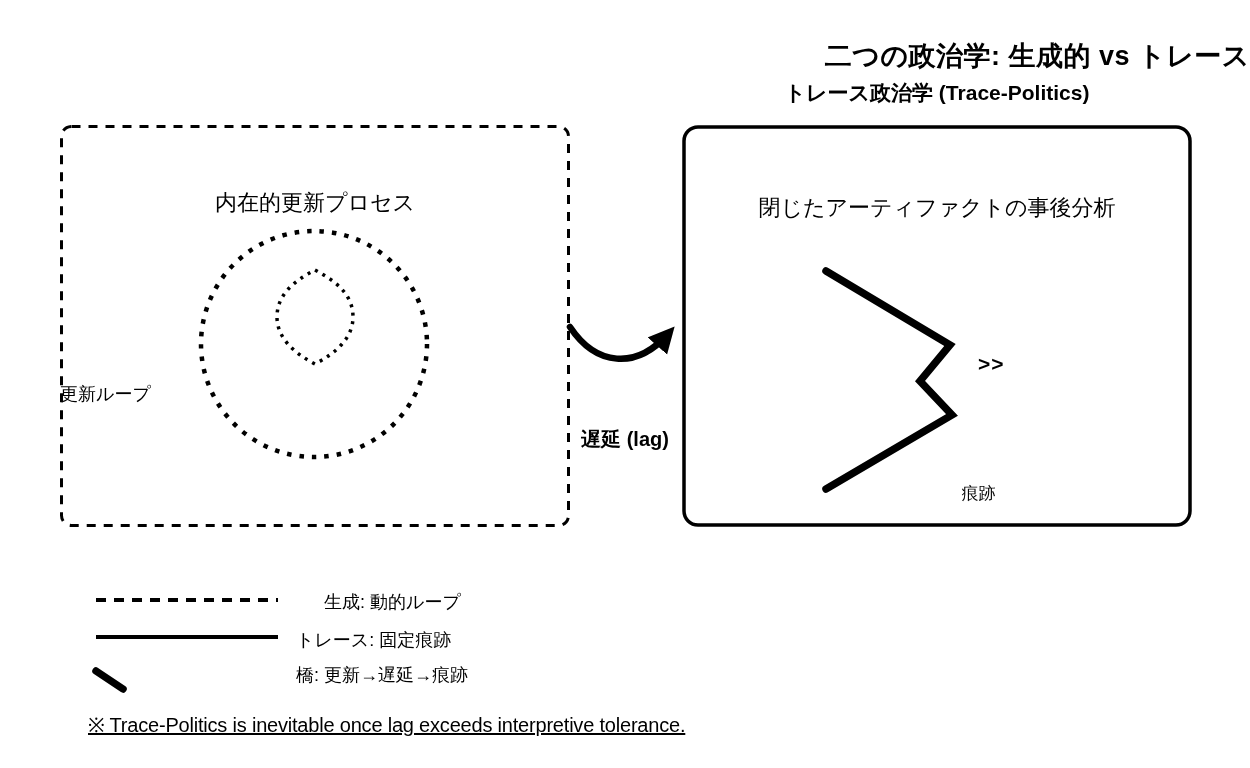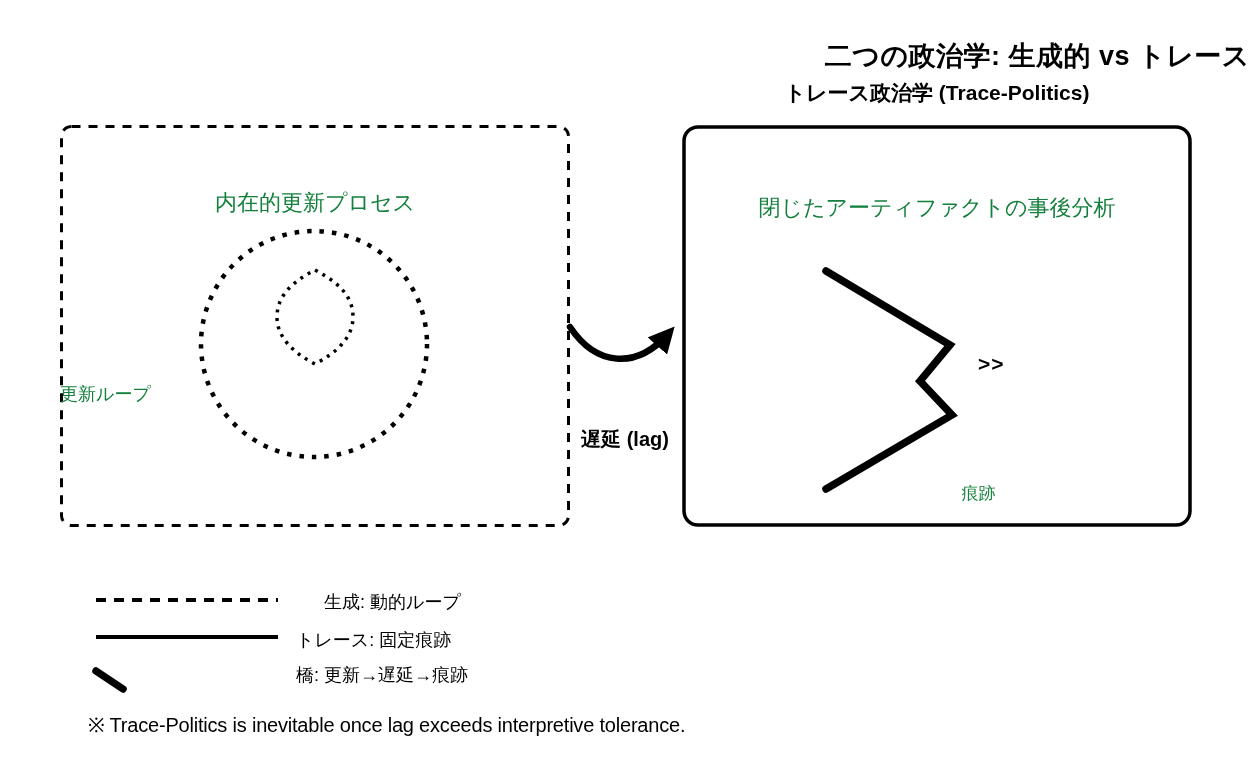--- a/index.html
+++ b/index.html
@@ -27,21 +27,21 @@
   }
   .panel-header {
     top: 79px;
     width: 510px;
     text-align: center;
     font-size: 21px;
     font-weight: bold;
   }
   .panel-header.left  { left: 60px; }
   .panel-header.right { left: 682px; }
-  .muted { color: #15803d; }
+  .muted { color: #000000; }
   .inner-label {
     width: 510px;
     text-align: center;
     font-size: 22px;
   }
   .inner-label.left  { left: 60px;  top: 188px; }
   .inner-label.right { left: 682px; top: 193px; }
   .loop-label {
     left: 60px; top: 382px;
     width: 510px;
@@ -72,20 +72,21 @@
     left: 296px;
     font-size: 18px;
   }
   .legend-label.row0 { top: 590px; margin-left: 28px; }
   .legend-label.row1 { top: 628px; }
   .legend-label.row2 { top: 663px; }
   .footnote {
     left: 88px; top: 711px;
     font-size: 20px;
     letter-spacing: -0.2px;
+    text-decoration: underline;
   }
   svg.diagram-layer {
     position: absolute;
     left: 0; top: 0;
     width: 1250px;
     height: 768px;
   }
 </style>
 </head>
 <body>

